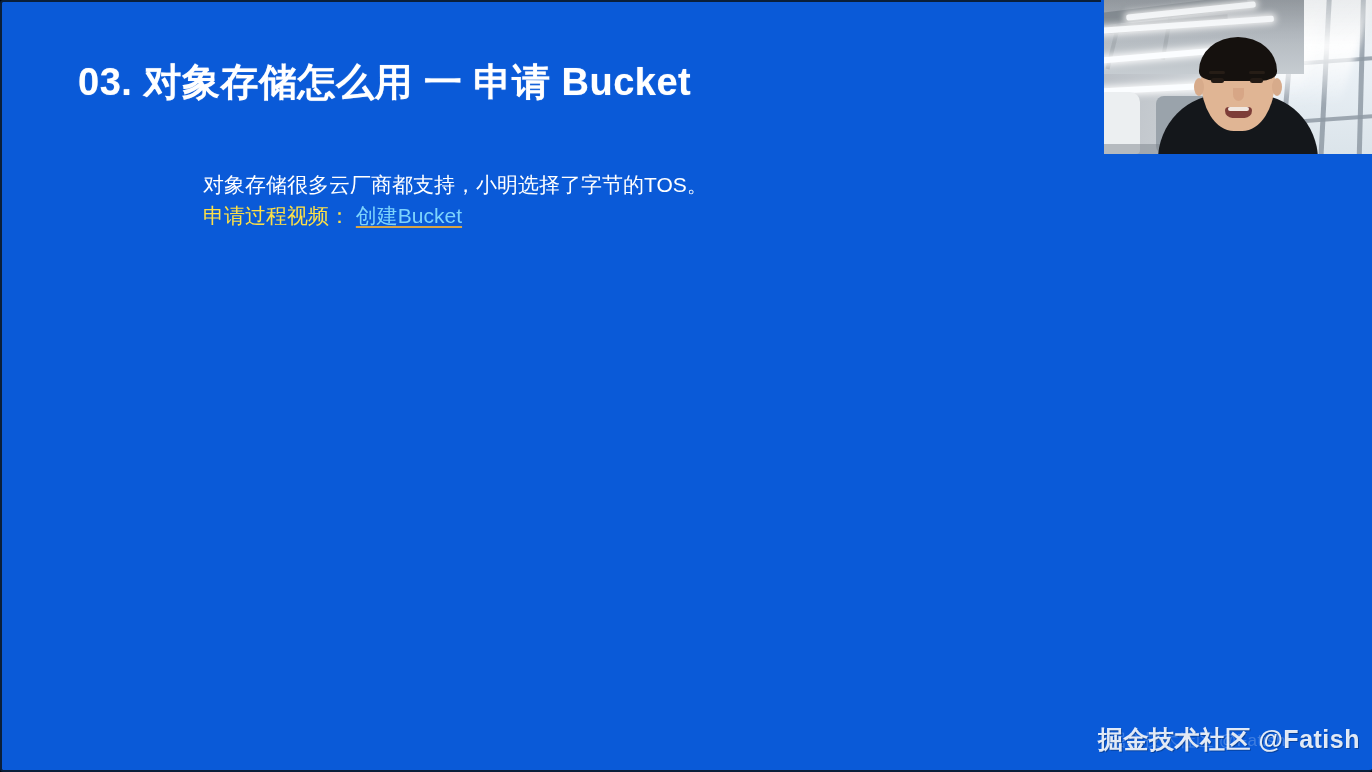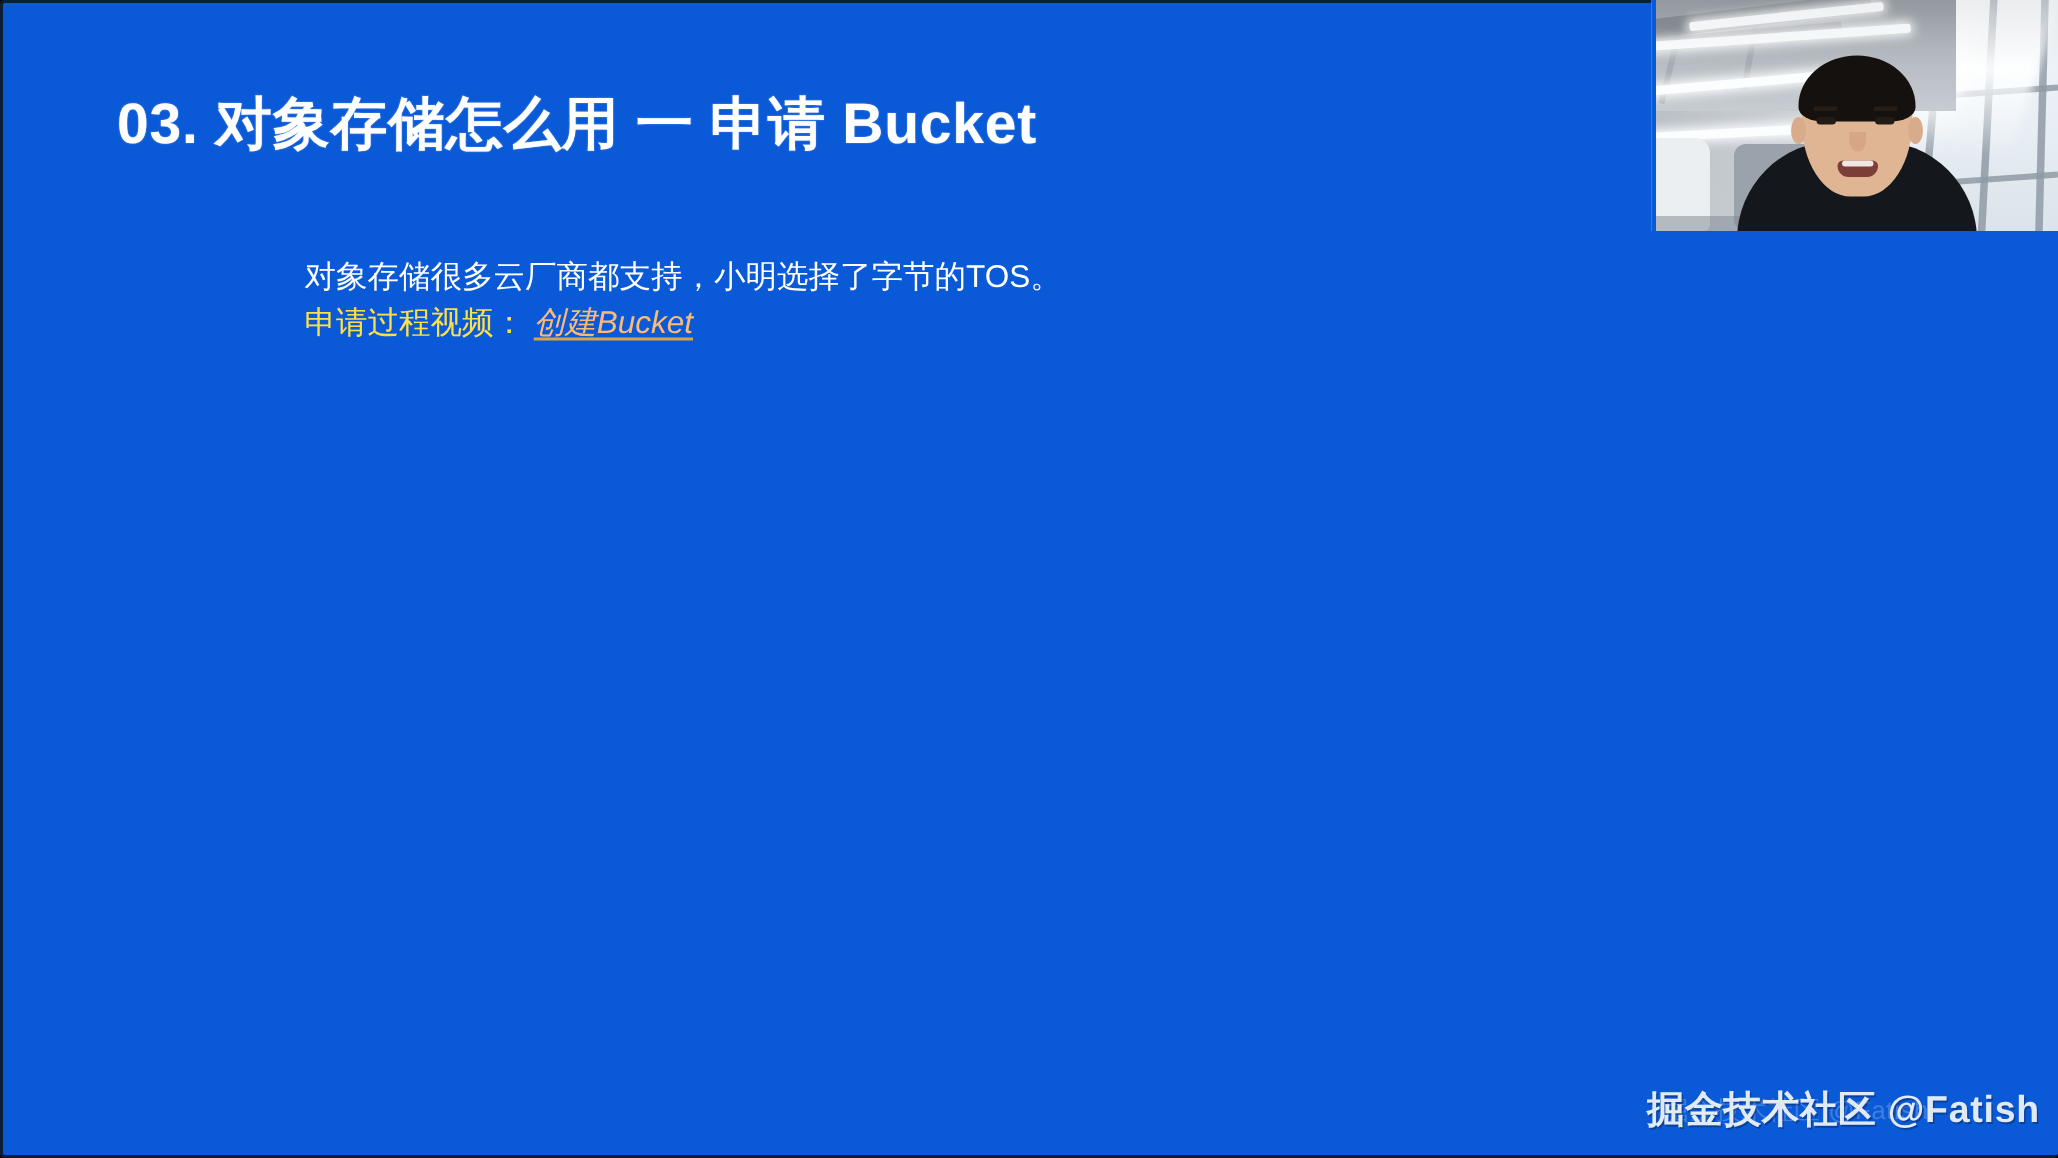--- a/index.html
+++ b/index.html
@@ -47,26 +47,25 @@
     top: 167px;
     color: #ffffff;
     font-size: 21px;
     line-height: 31px;
     white-space: nowrap;
     margin-left: 36px;
   }
   .body-line { display: block; }
   .body-label { color: #fde047; }
   #video-link {
-    color: #fdba74;
+    color: #7dd3fc;
     text-decoration: underline;
     text-decoration-color: #d8a445;
     text-underline-offset: 3px;
     cursor: pointer;
-    font-style: italic;
   }
 
   
   #watermark-main {
     position: absolute;
     right: 12px;
     bottom: 14px;
     font-size: 25px;
     font-weight: 600;
     color: rgba(255,255,255,0.88);

